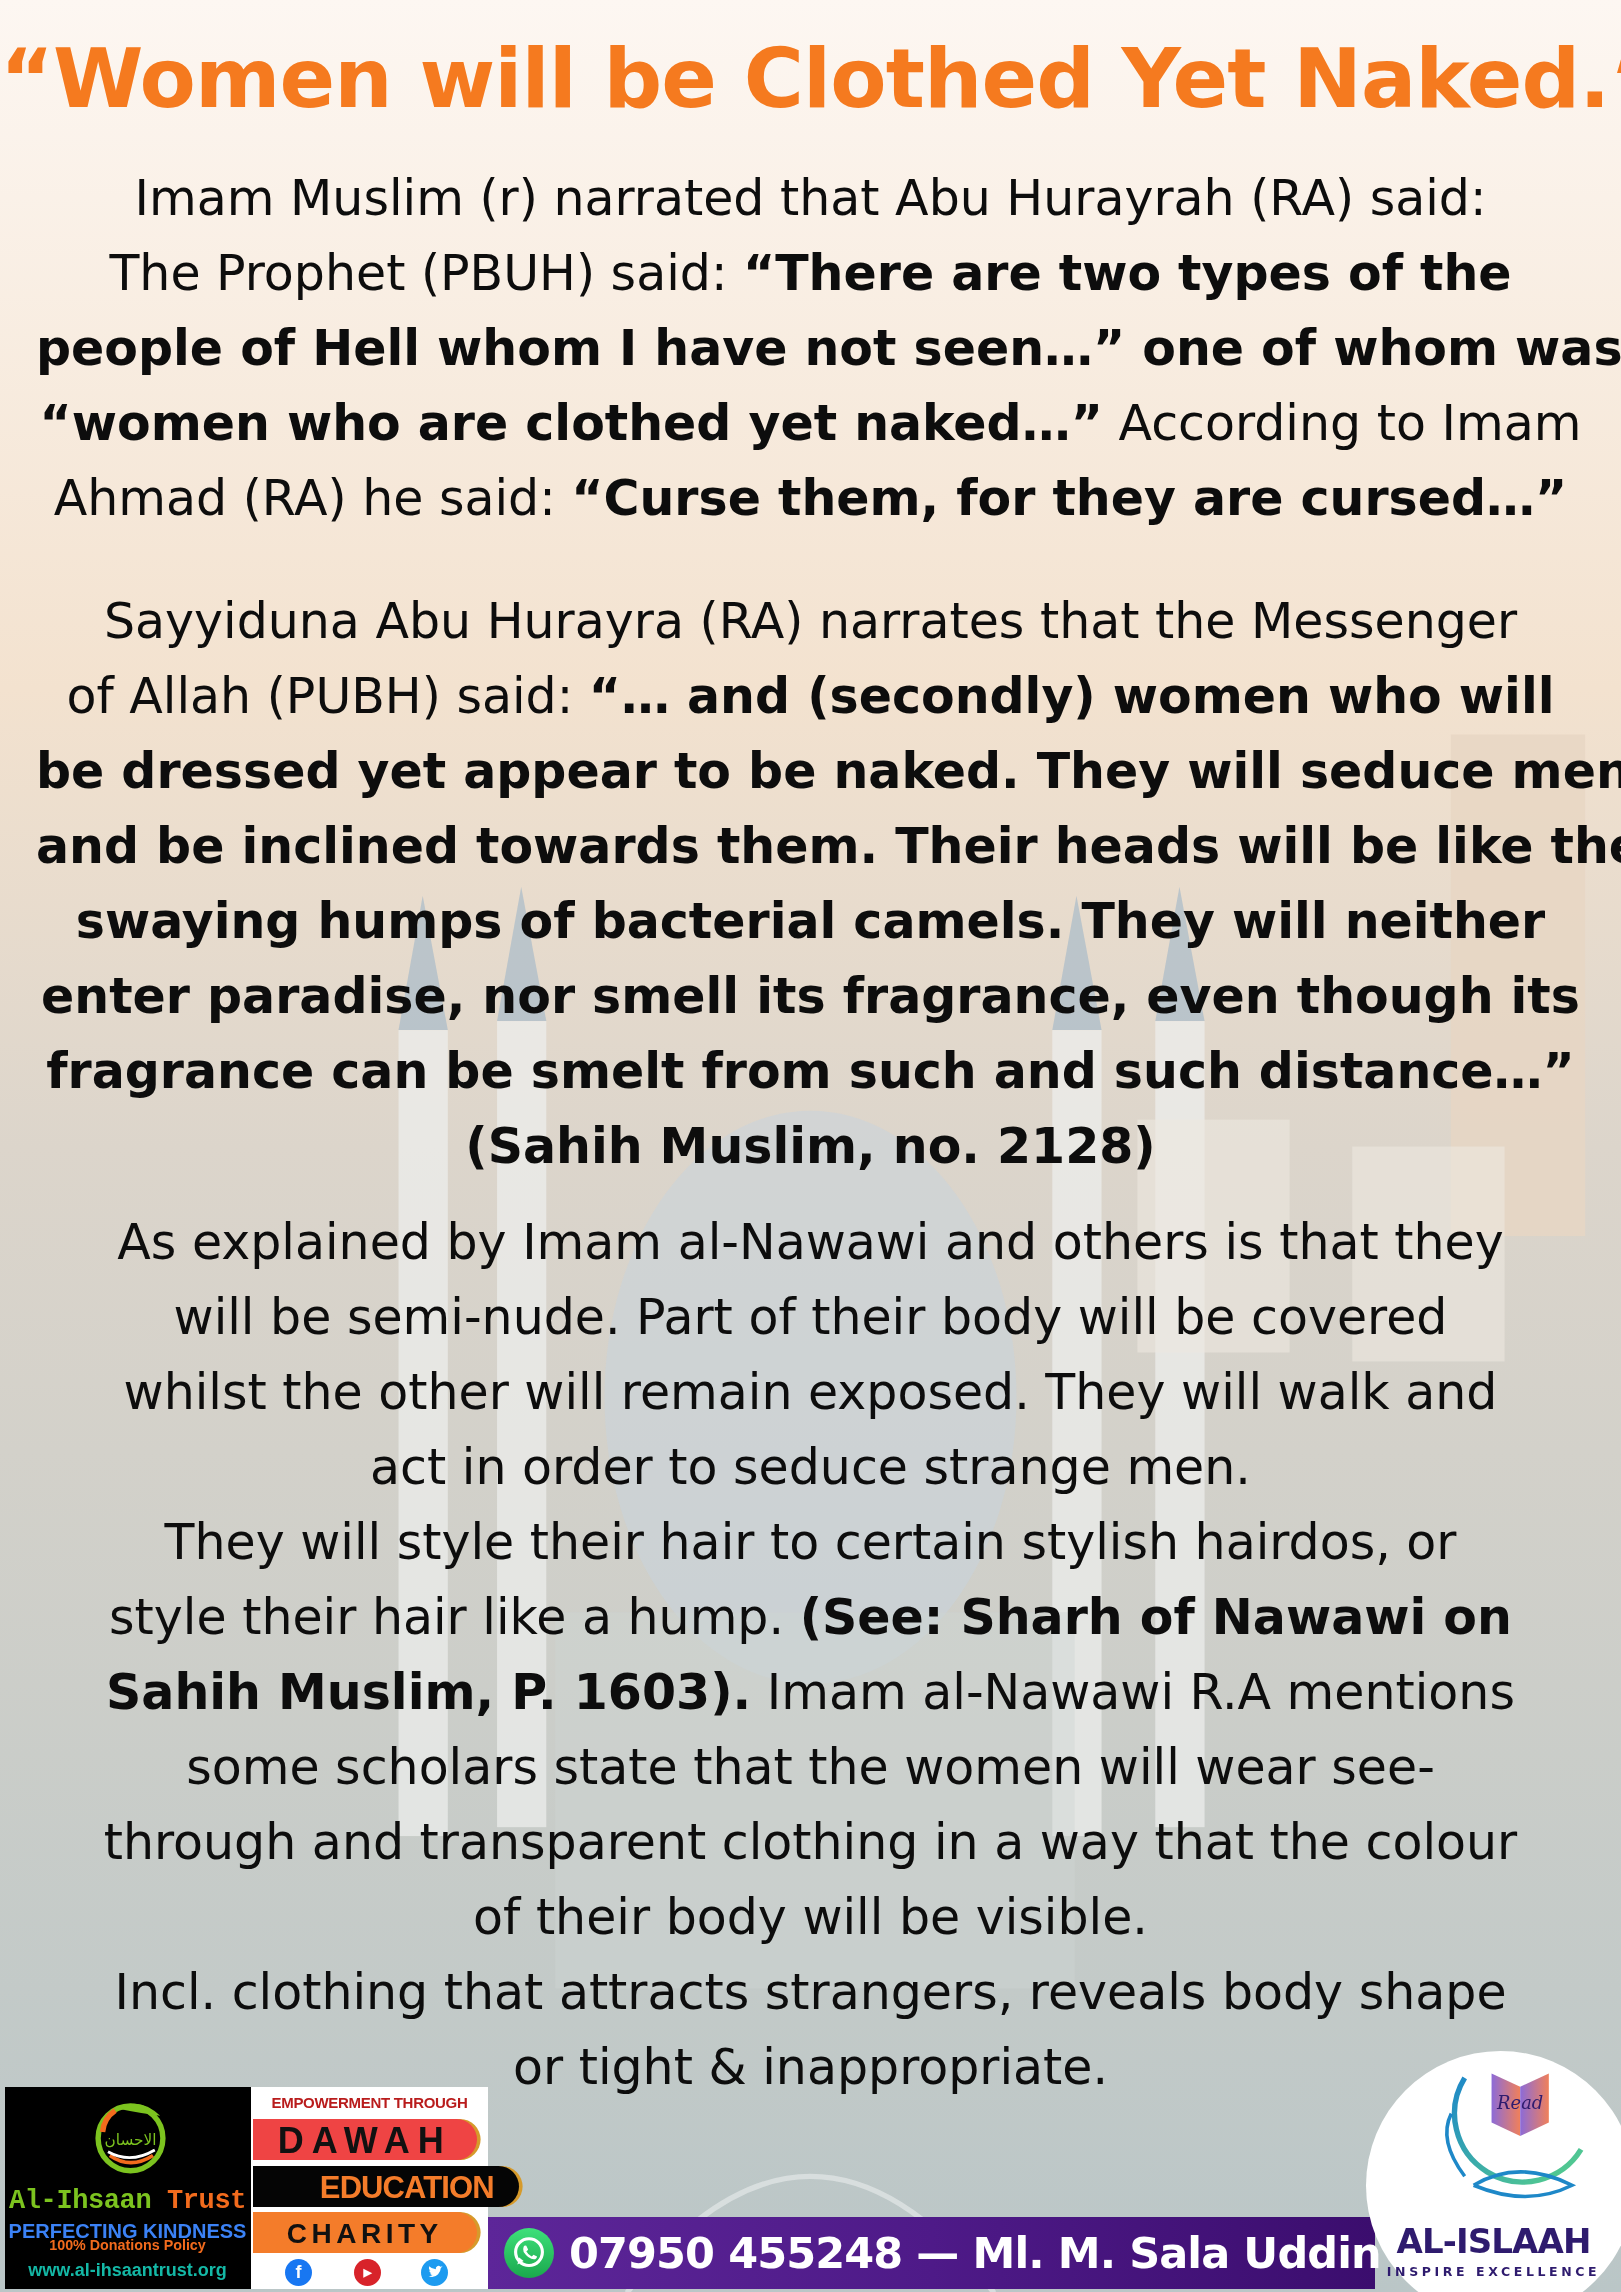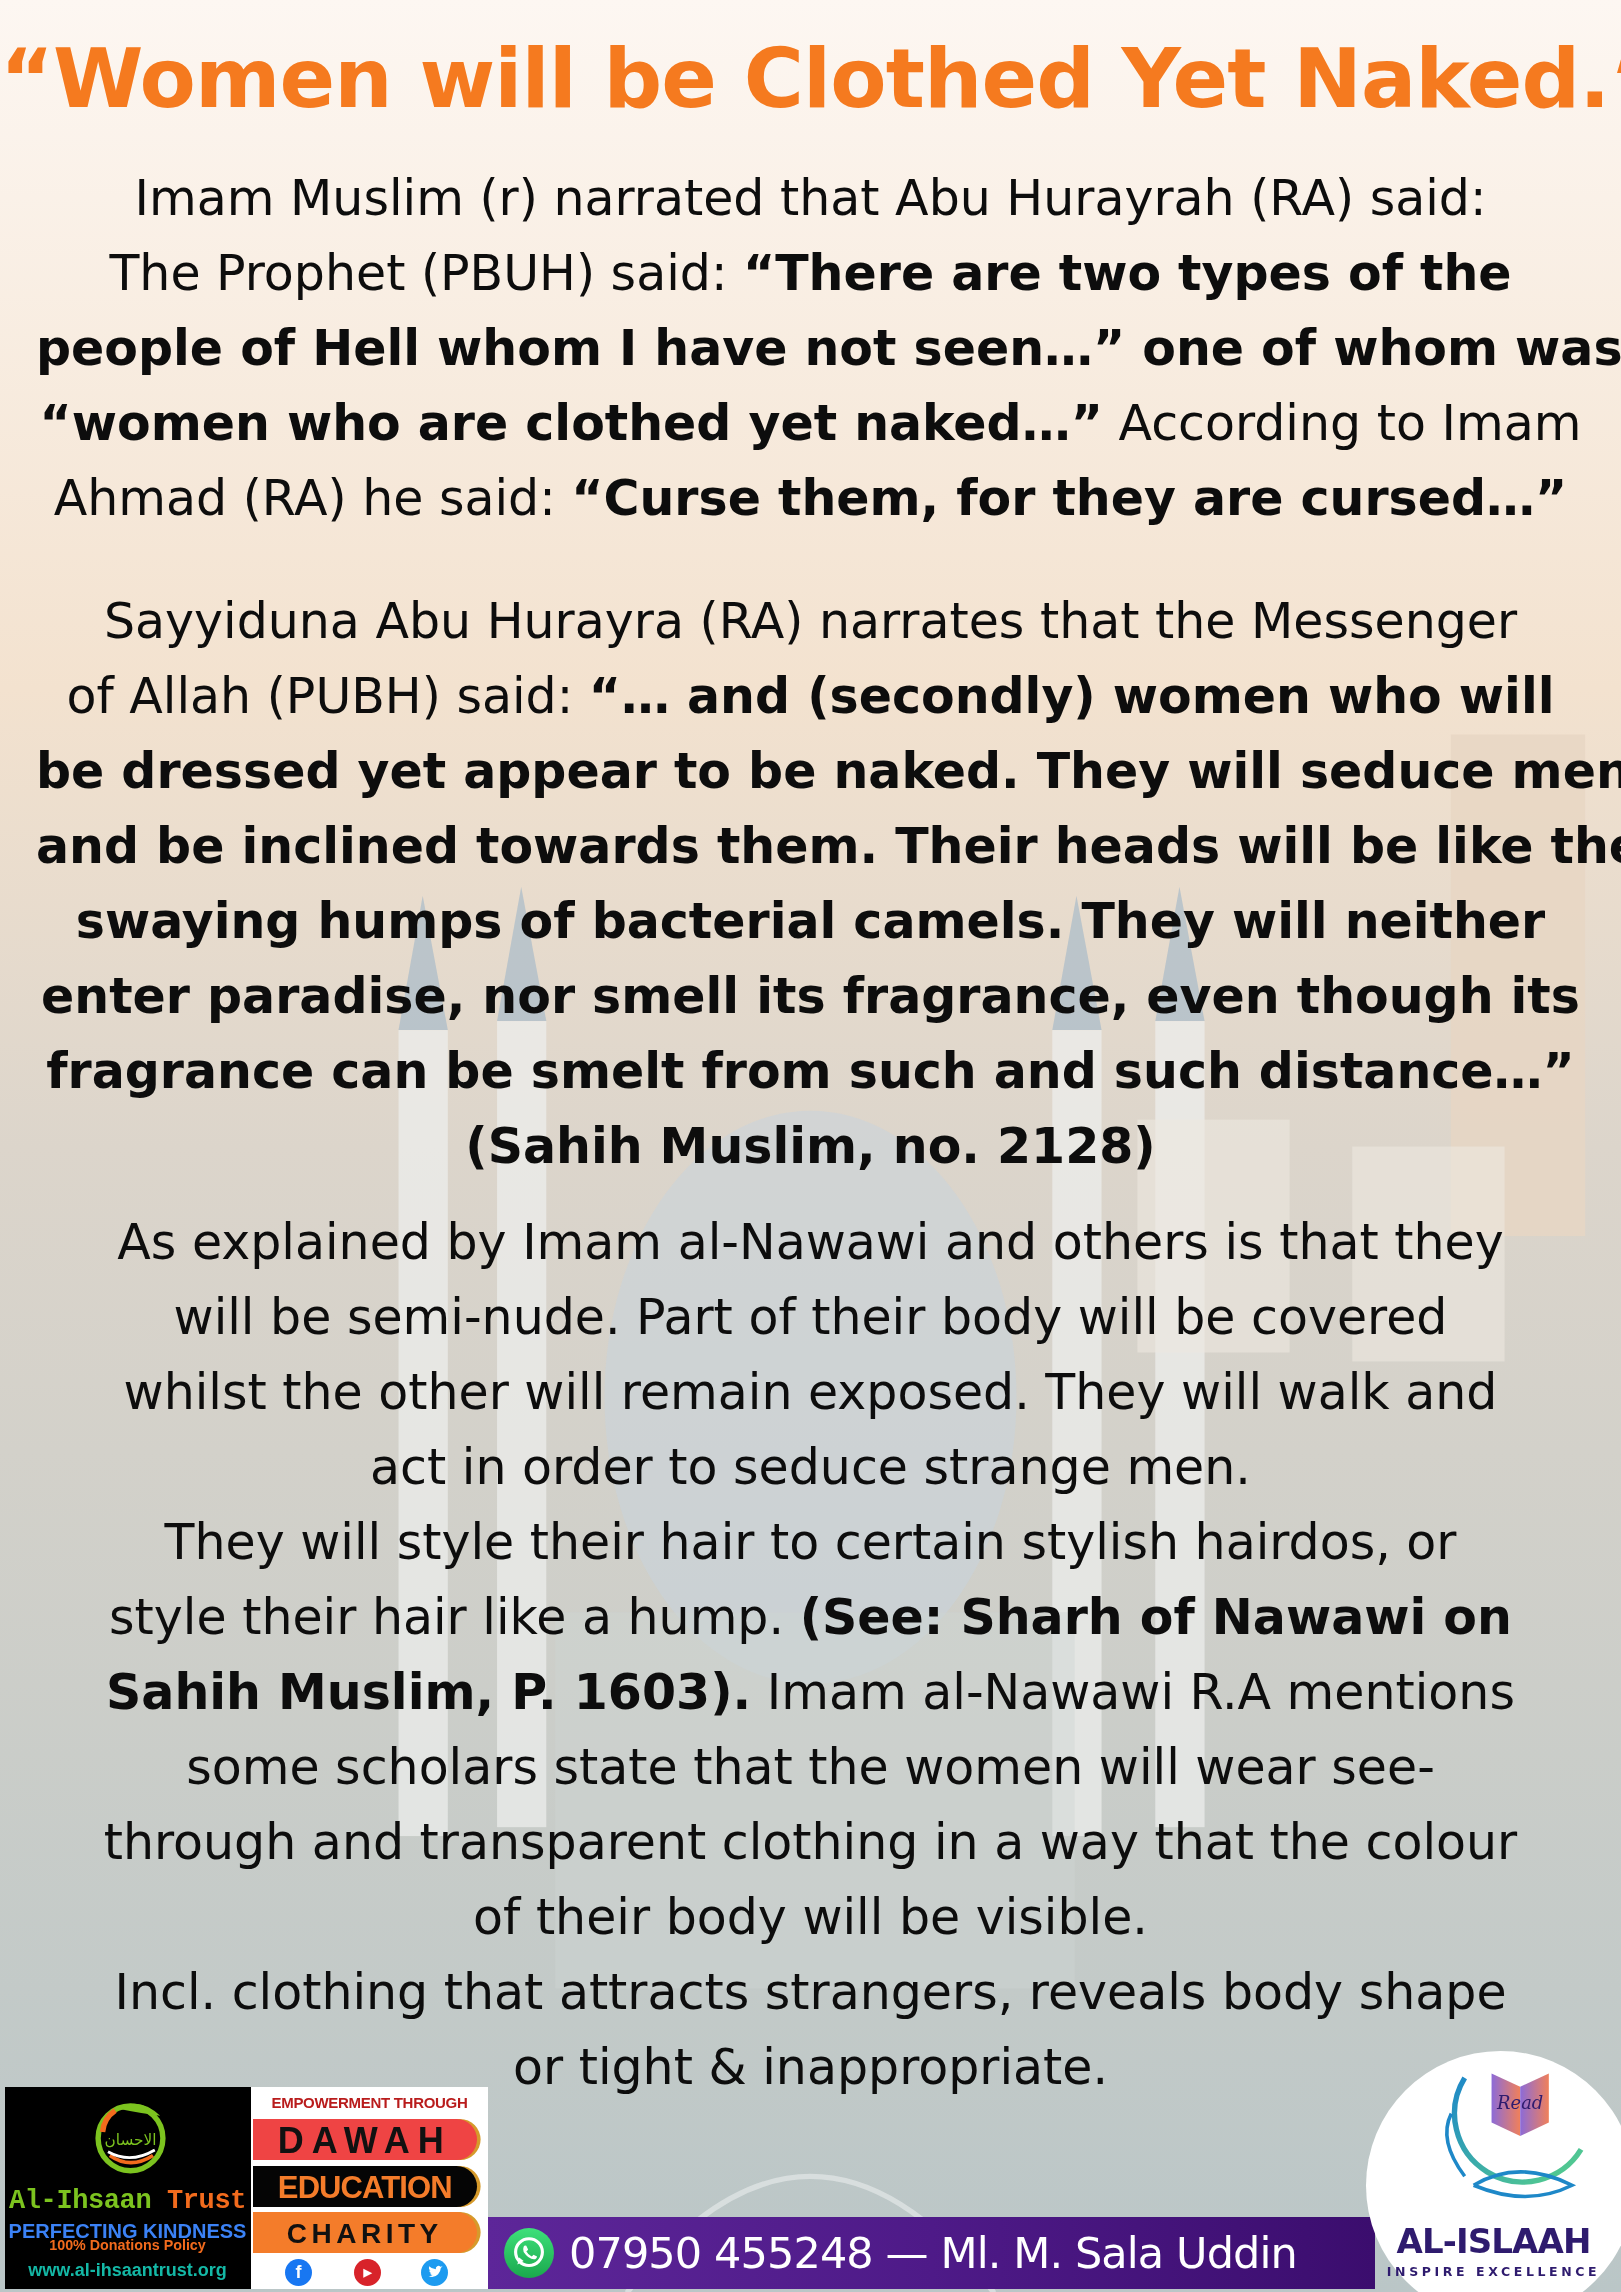--- a/index.html
+++ b/index.html
@@ -31,34 +31,34 @@
     font-weight:bold;font-size:14.3px;color:#f26b1d;white-space:nowrap;}
   .ihsaan-url{position:absolute;top:173px;left:0;width:246px;text-align:center;font-family:"Liberation Sans",sans-serif;
     font-weight:bold;font-size:18px;color:#14b8a6;white-space:nowrap;}
 
   .empower{position:absolute;left:251px;top:2087px;width:237px;height:202px;background:#fff;}
   .emp-head{position:absolute;top:7.2px;left:0;width:237px;text-align:center;font-family:"Liberation Sans",sans-serif;
     font-weight:bold;font-size:15px;color:#b91c1c;white-space:nowrap;letter-spacing:-0.3px;}
   .pill{position:absolute;left:1.8px;width:224px;height:41px;border-radius:0 23px 23px 0;
     box-shadow:3.6px 0 0 #d69a2b;text-align:center;font-family:"Liberation Sans",sans-serif;font-weight:bold;line-height:43px;white-space:nowrap;}
   .pill.dawah{top:32px;background:#ef4444;color:#111;font-size:36px;letter-spacing:8px;}
-  .pill.edu{top:79px;background:#050505;color:#f47c2a;font-size:31px;letter-spacing:-0.9px;}
+  .pill.edu{top:79px;background:#050505;color:#f47c2a;font-size:31px;letter-spacing:-0.9px;padding-left:42px;}
   .pill.charity{top:125px;background:#f47c2a;color:#111;font-size:28px;letter-spacing:4.5px;}
   .social{position:absolute;top:172px;width:27px;height:27px;border-radius:50%;color:#fff;font-family:"Liberation Sans",sans-serif;
     font-weight:bold;text-align:center;line-height:27px;font-size:18px;}
   .social.fb{left:34px;background:#1877f2;}
   .social.yt{left:103px;background:#d8232a;font-size:10.7px;}
   .social.tw{left:170px;background:#1d9bf0;font-size:13.4px;}
 
   .phonebar{position:absolute;left:488px;top:2217px;width:887px;height:72px;
     background:linear-gradient(90deg,#5d2699 0%,#4e1a88 50%,#3b0d6e 100%);}
   .wa{position:absolute;left:16px;top:10.7px;width:50px;height:50px;border-radius:50%;
     background:linear-gradient(180deg,#3ee07a,#1aa84d);}
   .phone-text{position:absolute;left:81px;top:0;height:72px;line-height:72px;color:#fff;font-family:"DejaVu Sans","Liberation Sans",sans-serif;
-    font-weight:normal;font-size:43px;white-space:nowrap;letter-spacing:-0.9px;}
+    font-weight:bold;font-size:43px;white-space:nowrap;letter-spacing:-0.9px;}
 
   .islaah{position:absolute;left:1366px;top:2051px;width:269px;height:269px;border-radius:50%;background:#fff;}
   .islaah-name{position:absolute;left:1366px;top:2221px;width:255px;text-align:center;font-family:"DejaVu Sans","Liberation Sans",sans-serif;
     font-weight:bold;font-size:34px;color:#2e1b6e;white-space:nowrap;letter-spacing:-0.9px;}
   .islaah-tag{position:absolute;left:1366px;top:2264px;width:255px;text-align:center;font-family:"DejaVu Sans","Liberation Sans",sans-serif;
     font-weight:bold;font-size:12.5px;color:#2e1b6e;white-space:nowrap;letter-spacing:3.6px;}
 </style>
 </head>
 <body>
 

